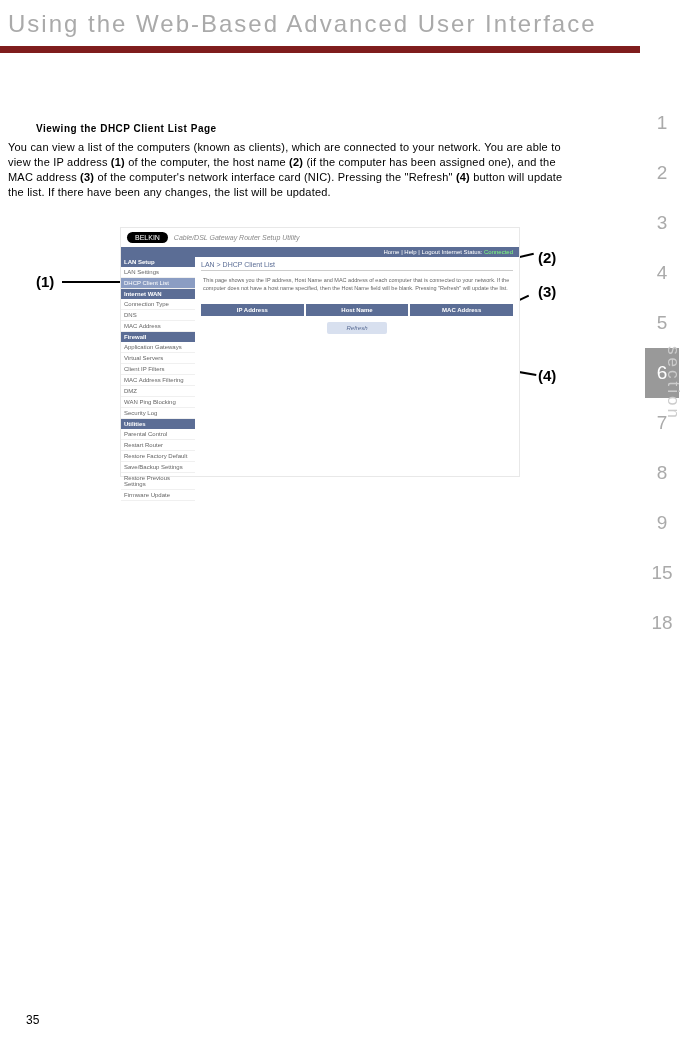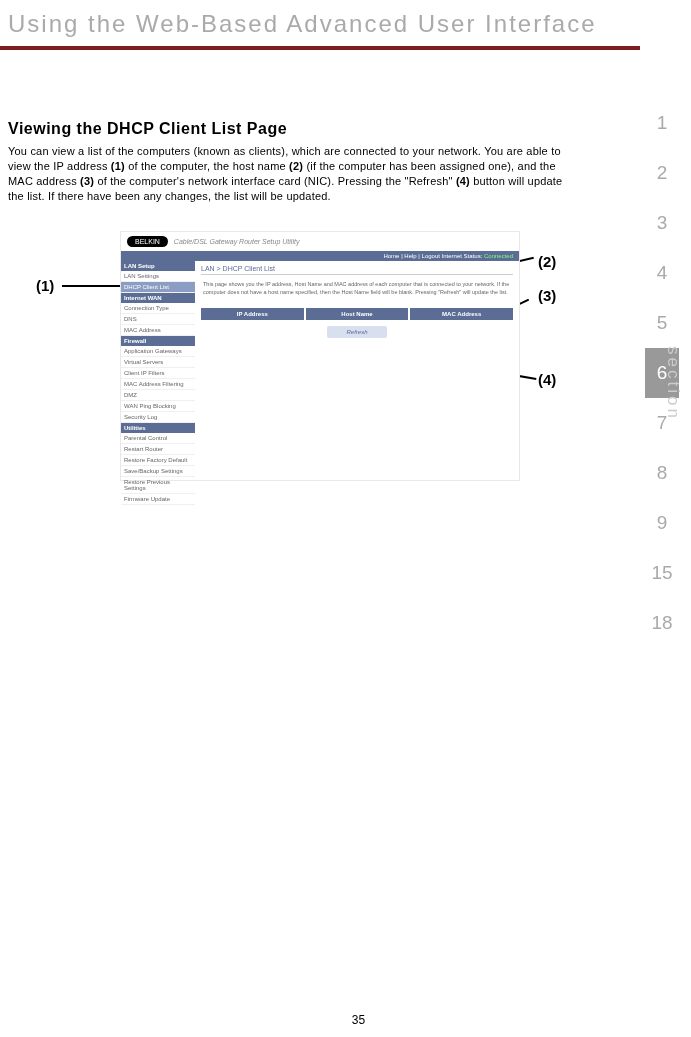--- a/index.html
+++ b/index.html
@@ -10,21 +10,21 @@
       background: #fff;
       position: relative;
       color: #000;
     }
     .header-title {
       font-size: 24px;
       font-weight: 300;
       letter-spacing: 2px;
       color: #aaa;
       padding: 10px 0 8px 8px;
-      border-bottom: 4px solid #7f1d1d;
+      border-bottom: 7px solid #7f1d1d;
       width: 640px;
     }
     .section-nav {
       position: absolute;
       right: 8px;
       top: 98px;
       width: 38px;
       text-align: center;
     }
     .section-label {
@@ -45,24 +45,25 @@
     }
     .nav-item.active {
       background: #999;
       color: #fff;
     }
     .content {
       padding: 70px 60px 0 8px;
       width: 630px;
     }
     .section-heading {
-      font-size: 16px;
+      font-size: 10px;
       font-weight: bold;
       margin-bottom: 6px;
       letter-spacing: 0.5px;
+      margin-left: 28px;
     }
     .body-text {
       font-size: 11px;
       line-height: 1.35;
       letter-spacing: 0.2px;
     }
     .bold { font-weight: bold; }
     .figure {
       position: relative;
       margin-top: 28px;
@@ -173,21 +174,21 @@
       color: #5b6d95;
       font-size: 6px;
       font-style: italic;
       border-radius: 2px;
     }
     .page-num {
       position: absolute;
       bottom: 10px;
       left: 0;
       right: 0;
-      text-align: center;
+      text-align: left;
       font-size: 12px;
       padding-left: 26px;
     }
   </style>
 </head>
 <body>
 
 <div class="header-title">Using the Web-Based Advanced User Interface</div>
 
 <div class="section-nav">

